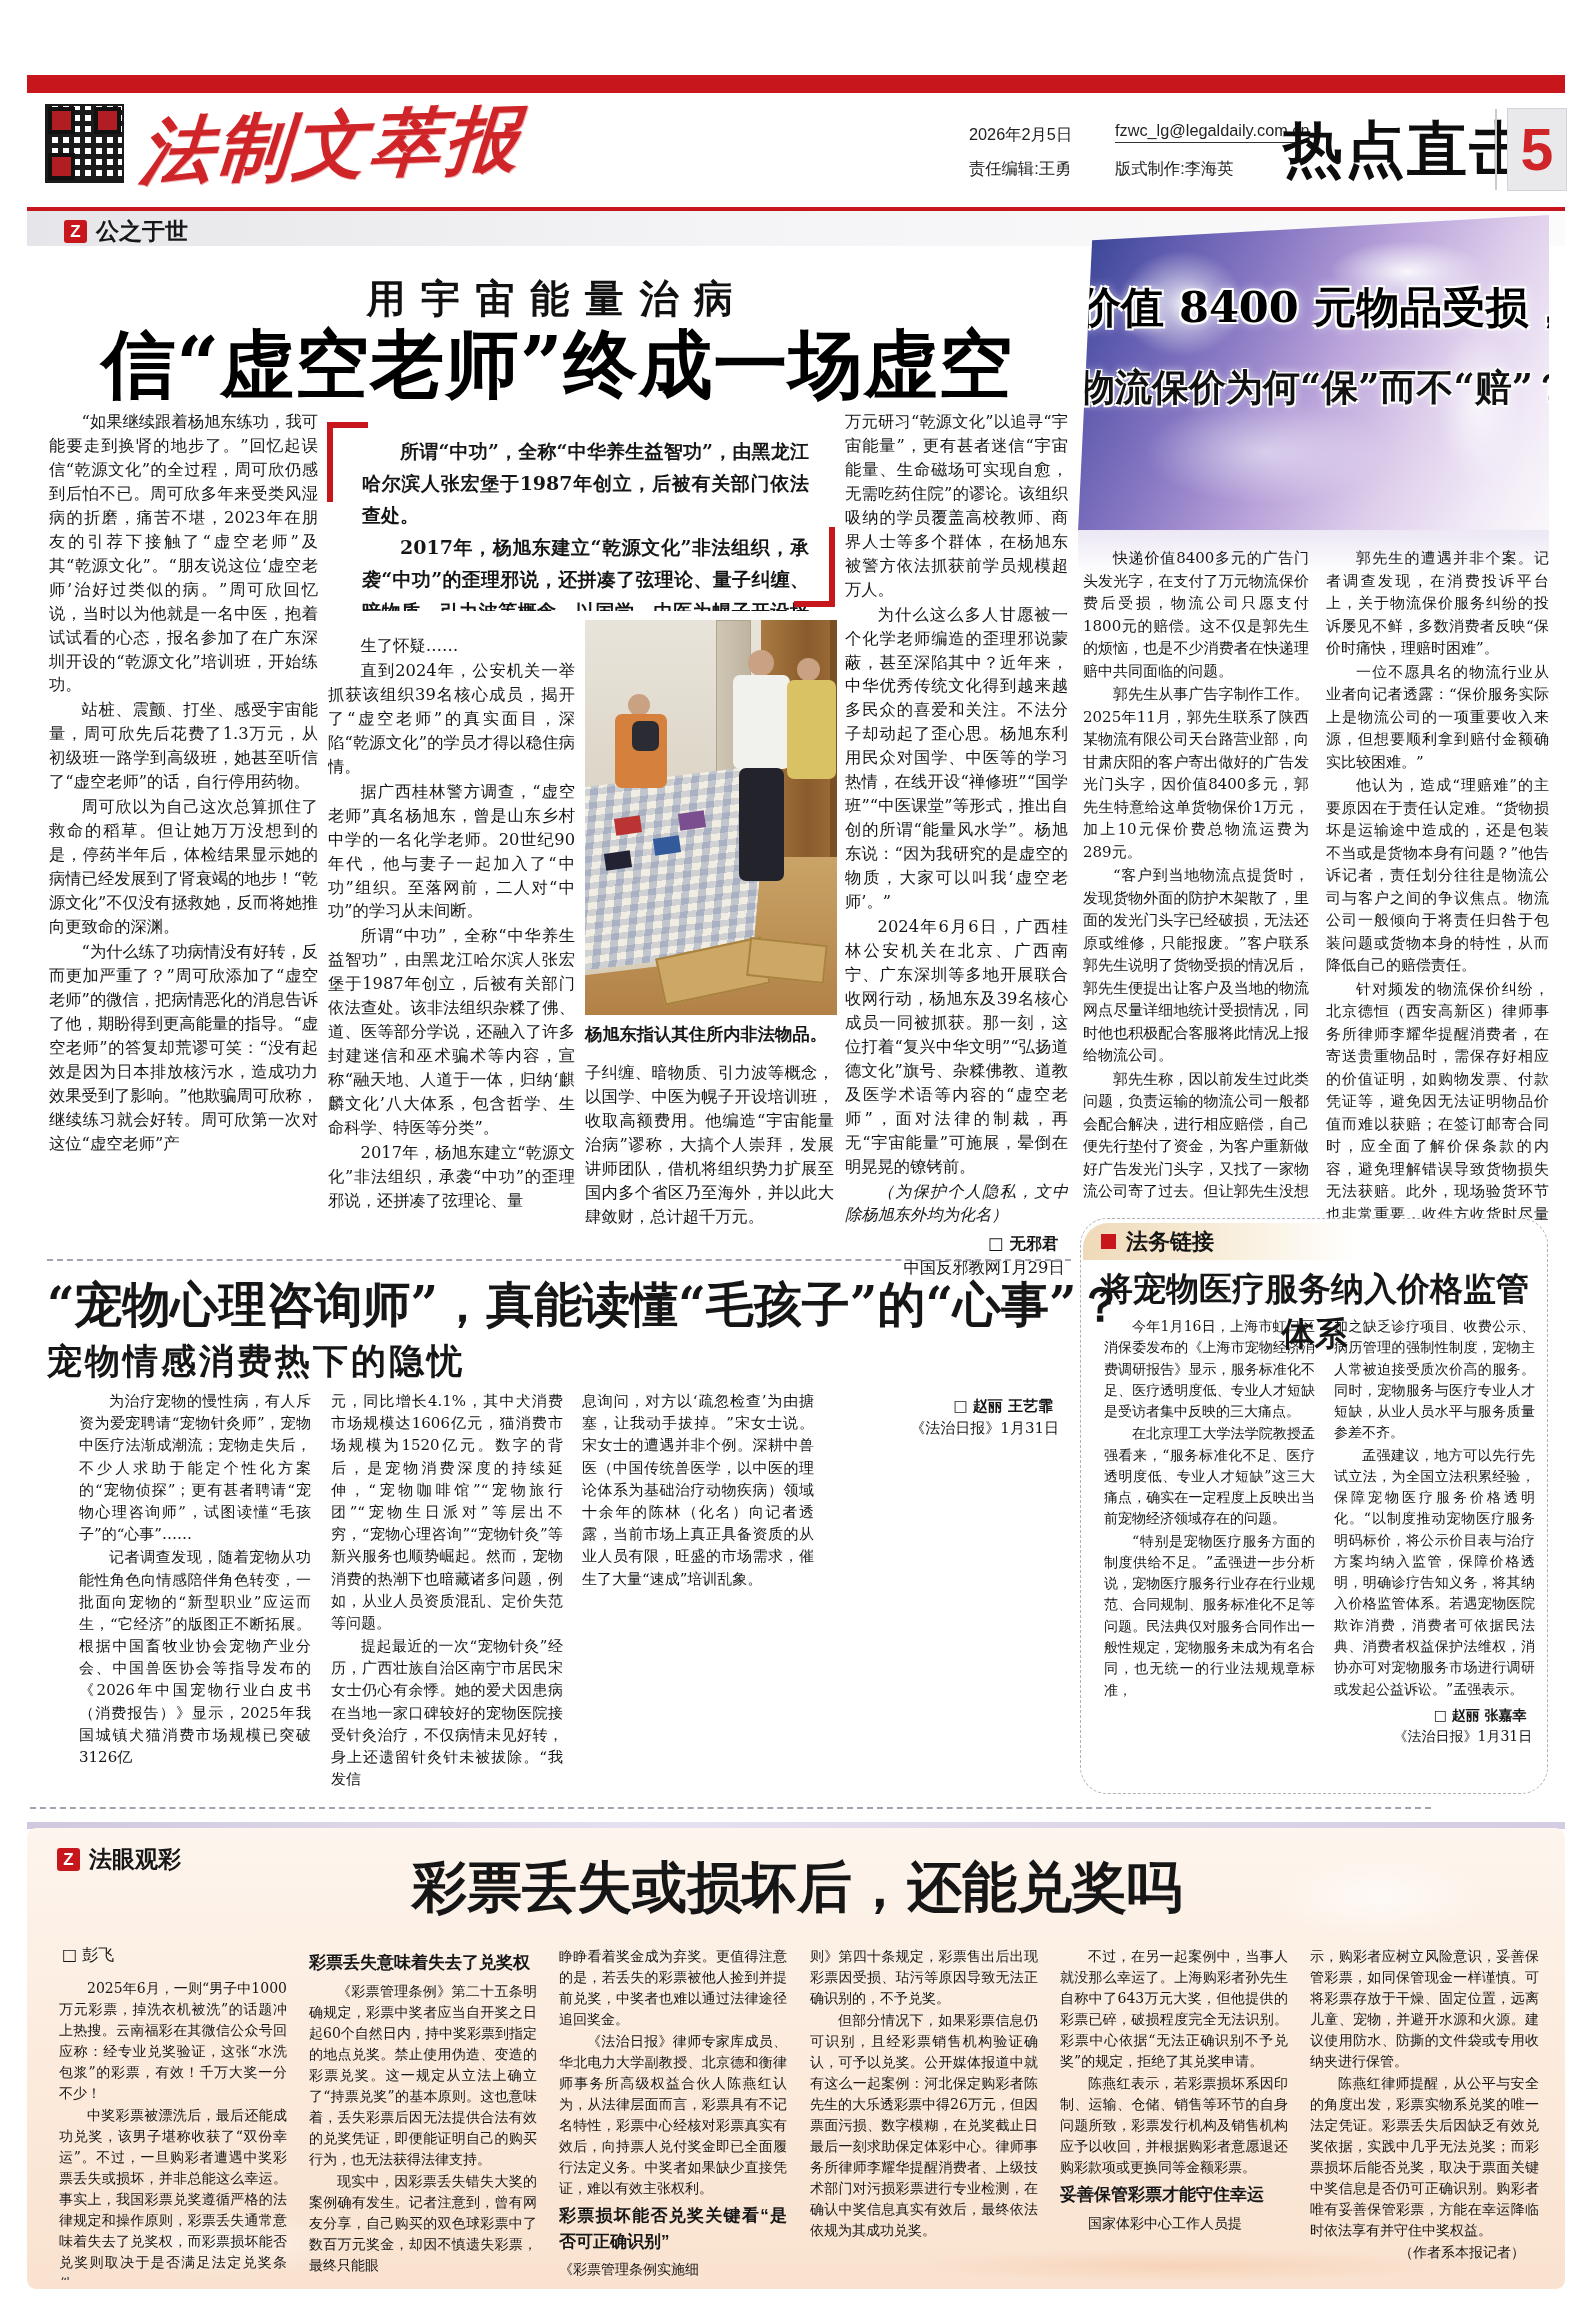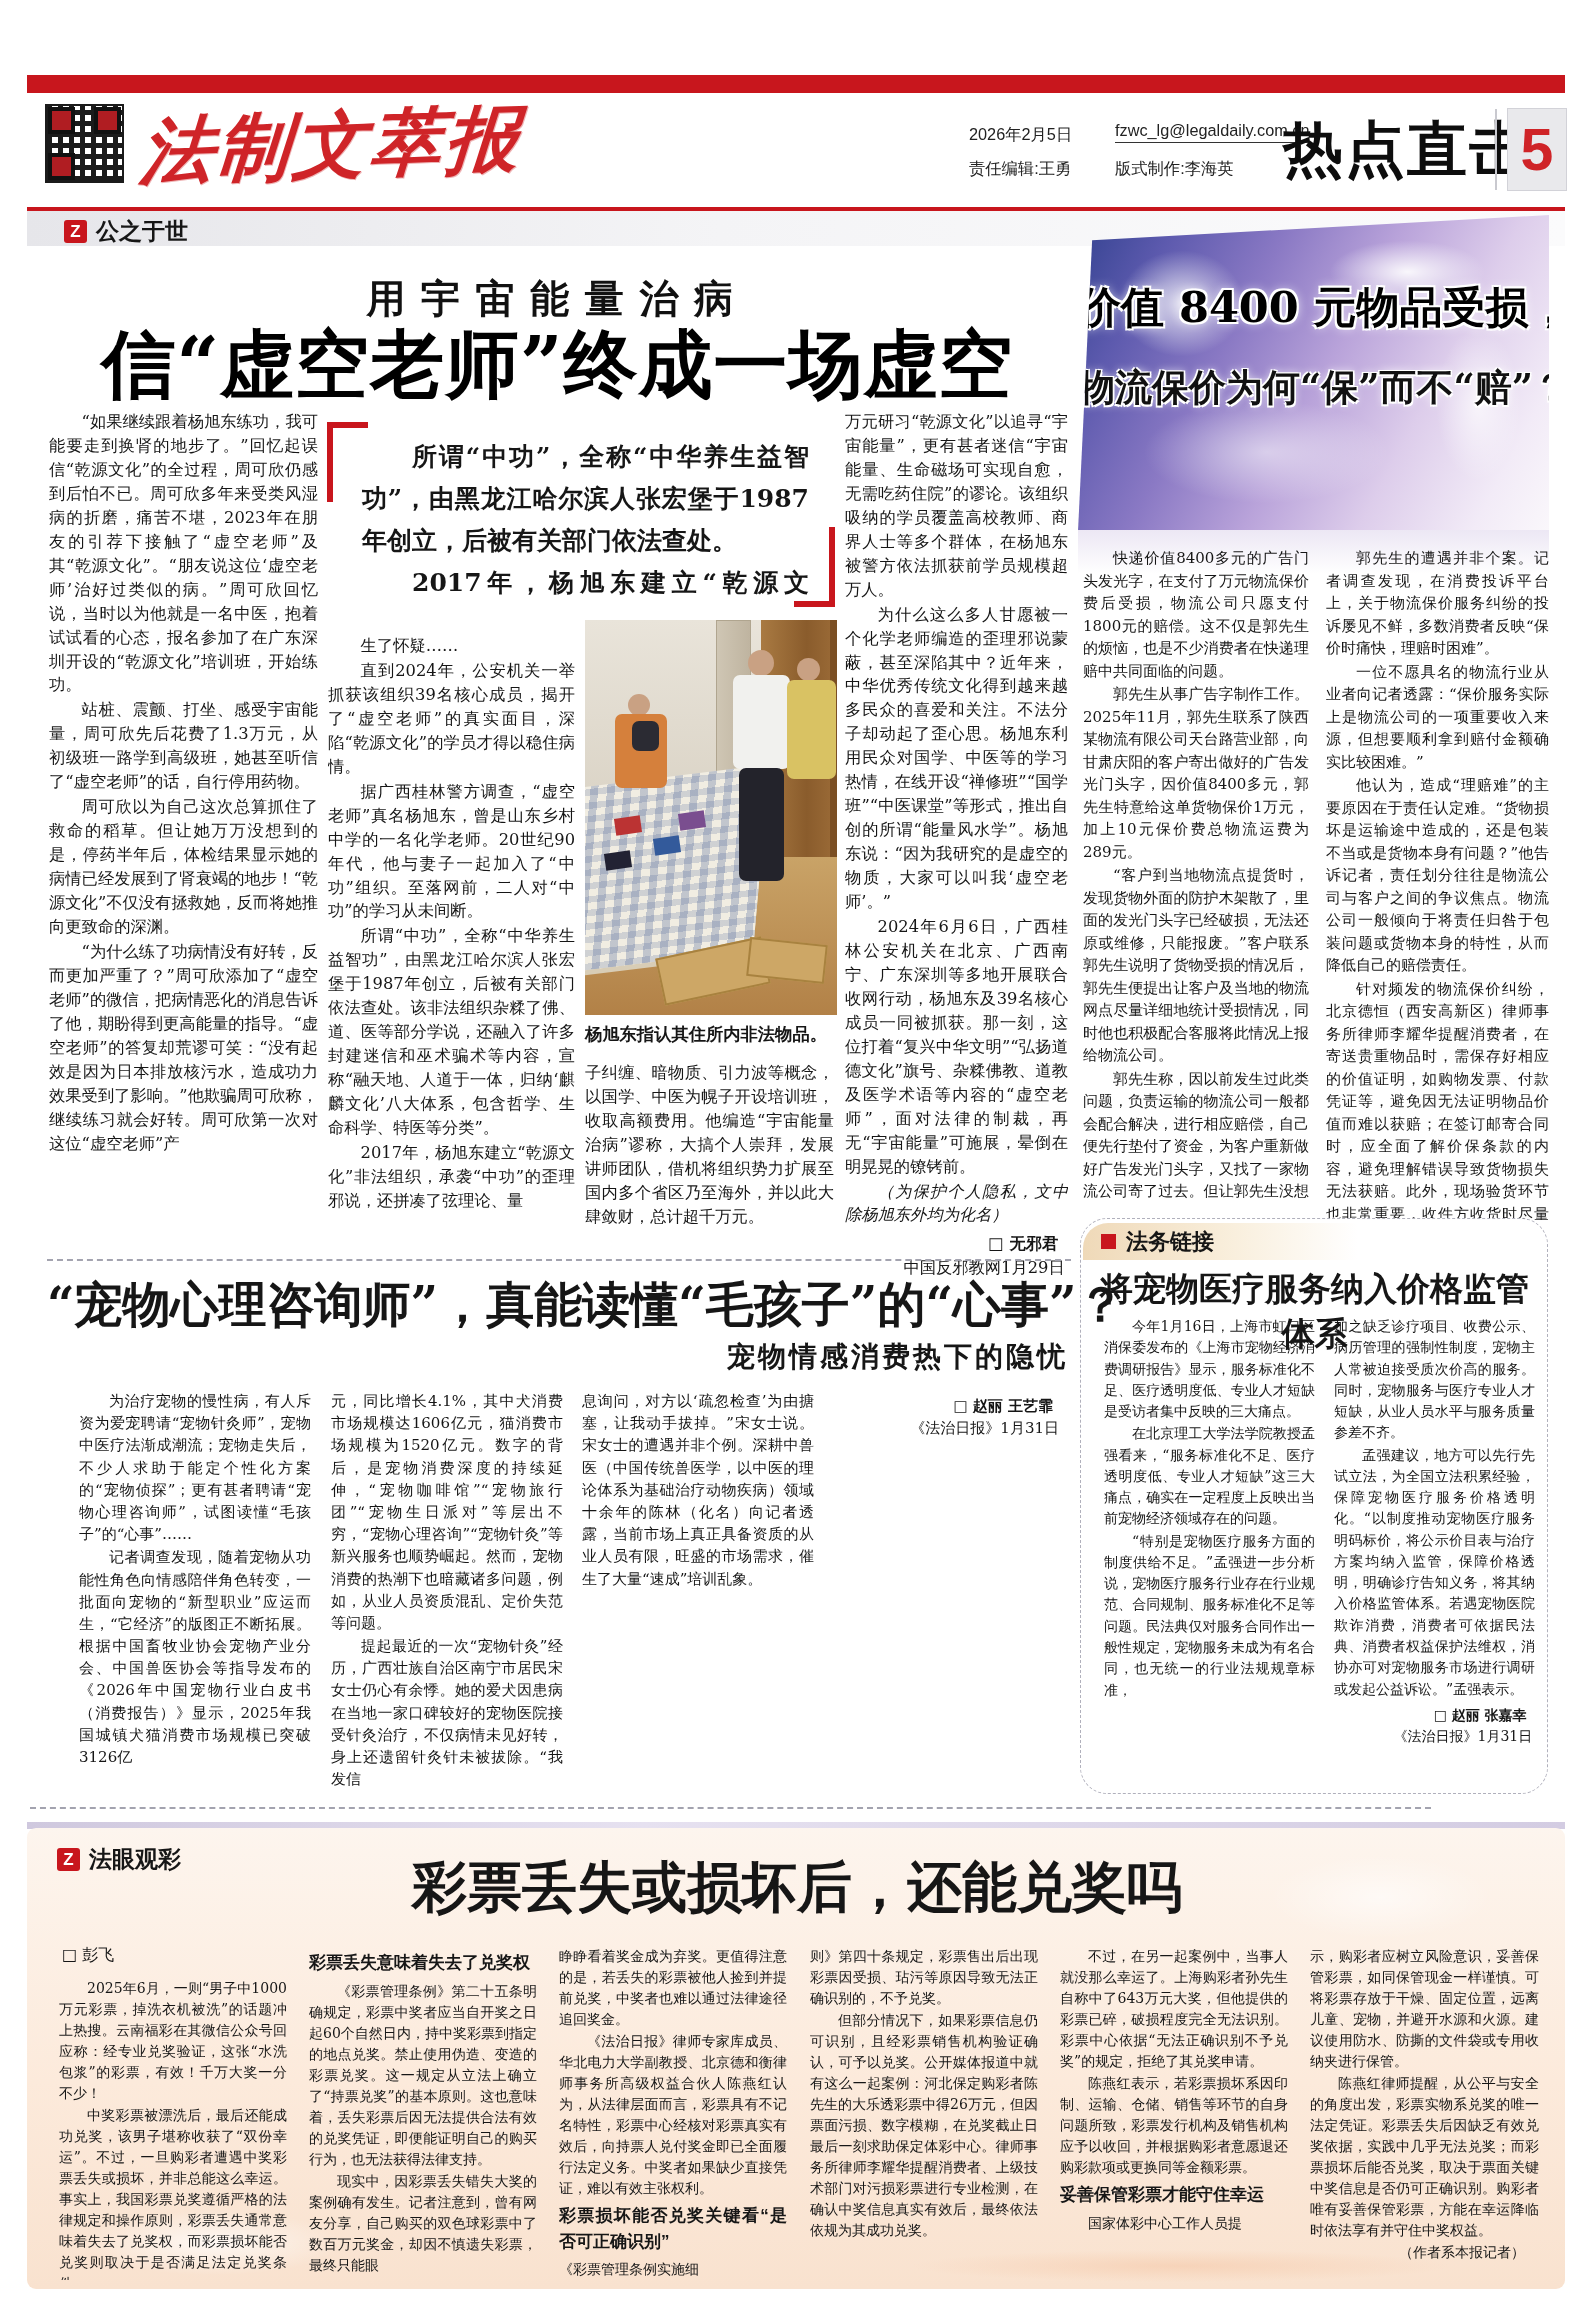--- a/index.html
+++ b/index.html
@@ -39,21 +39,21 @@
   .cont p:first-child{text-indent:0;}
   .byline{text-align:right;padding-right:.6em;font-weight:600;margin-top:5px;}
   .source{text-align:right;padding-right:.2em;}
   .privacy{font-style:italic;}
   
   .kicker{left:47px;top:272px;width:1021px;text-align:center;font-size:39px;font-weight:bold;letter-spacing:.4em;color:#111;}
   .main-head{left:47px;top:316px;width:1021px;text-align:center;font-size:74px;font-weight:900;letter-spacing:1px;color:#000;white-space:nowrap;}
   .m-col{font-size:16.3px;line-height:1.47;}
   .c1{left:49px;top:410px;width:269px;height:814px;}
   .intro-box{left:323px;top:418px;width:516px;height:193px;padding:18px 30px 15px 39px;box-sizing:border-box;
-      font-size:25px;line-height:1.68;font-weight:600;text-align:justify;overflow:hidden;}
+      font-size:19px;line-height:1.68;font-weight:600;text-align:justify;overflow:hidden;}
   .intro-box::before{content:"";position:absolute;left:4px;top:4px;width:35px;height:74px;
       border-left:6px solid #c8161d;border-top:6px solid #c8161d;}
   .intro-box::after{content:"";position:absolute;right:4px;bottom:4px;width:35px;height:74px;
       border-right:6px solid #c8161d;border-bottom:6px solid #c8161d;}
   .intro-box p{margin:0;text-indent:2em;}
   .c2{left:328px;top:634px;width:247px;height:590px;}
   .photo{left:585px;top:620px;width:252px;height:395px;overflow:hidden;background:#ded8cc;}
   .ph-wall{position:absolute;left:0;top:0;width:100%;height:52%;background:linear-gradient(#e9e4da,#d9d2c4);}
   .ph-door{position:absolute;left:52%;top:0;width:13%;height:55%;background:linear-gradient(90deg,#cfc6b4,#bfb4a0);border:1.5px solid #b0a58f;}
   .ph-wardrobe{position:absolute;right:0;top:0;width:30%;height:78%;background:linear-gradient(90deg,#a97a42,#8a5c2c 60%,#9c6c38);box-shadow:inset -7px 0 0 #7b4f24;}
@@ -94,21 +94,21 @@
   .law-sq{width:15px;height:15px;background:#c8161d;}
   .law-tag{font-size:22px;font-weight:bold;font-family:"Liberation Sans","DejaVu Sans",sans-serif;}
   .law-title{left:1085px;top:1267px;width:459px;text-align:center;font-size:33px;font-weight:900;
       font-family:"Liberation Sans","DejaVu Sans",sans-serif;}
   .law-col{font-size:14px;line-height:1.52;}
   .lc1{left:1104px;top:1316px;width:211px;height:447px;}
   .lc2{left:1334px;top:1316px;width:201px;}
   
   .dash-h1{left:47px;top:1259px;width:1024px;border-top:2.5px dashed #a3a3af;}
   .pet-head{left:47px;top:1273px;width:1021px;text-align:center;font-size:48px;font-weight:900;white-space:nowrap;}
-  .pet-sub{left:47px;top:1338px;width:1021px;text-align:right;font-size:28px;font-weight:600;letter-spacing:3px;}
+  .pet-sub{left:47px;top:1338px;width:1021px;text-align:left;font-size:35px;font-weight:600;letter-spacing:3px;}
   .p-col{font-size:15px;line-height:1.48;}
   .pc1{left:79px;top:1390px;width:232px;height:407px;}
   .pc2{left:331px;top:1390px;width:232px;height:407px;}
   .pc3{left:582px;top:1390px;width:232px;height:407px;}
   .pc4{left:834px;top:1390px;width:228px;}
   .dash-h2{left:30px;top:1807px;width:1401px;border-top:2.5px dashed #a3a3af;}
   
   .lav-bar{left:27px;top:1822px;width:1538px;height:7px;background:linear-gradient(90deg,#cfc8de,#e6e1f0 40%,#d3cce2);}
   .lot-box{left:27px;top:1828px;width:1538px;height:461px;border-radius:9px;
       background:linear-gradient(180deg,#fdf5ee 0%,#fceadb 55%,#f9e2cf 100%);overflow:hidden;}

